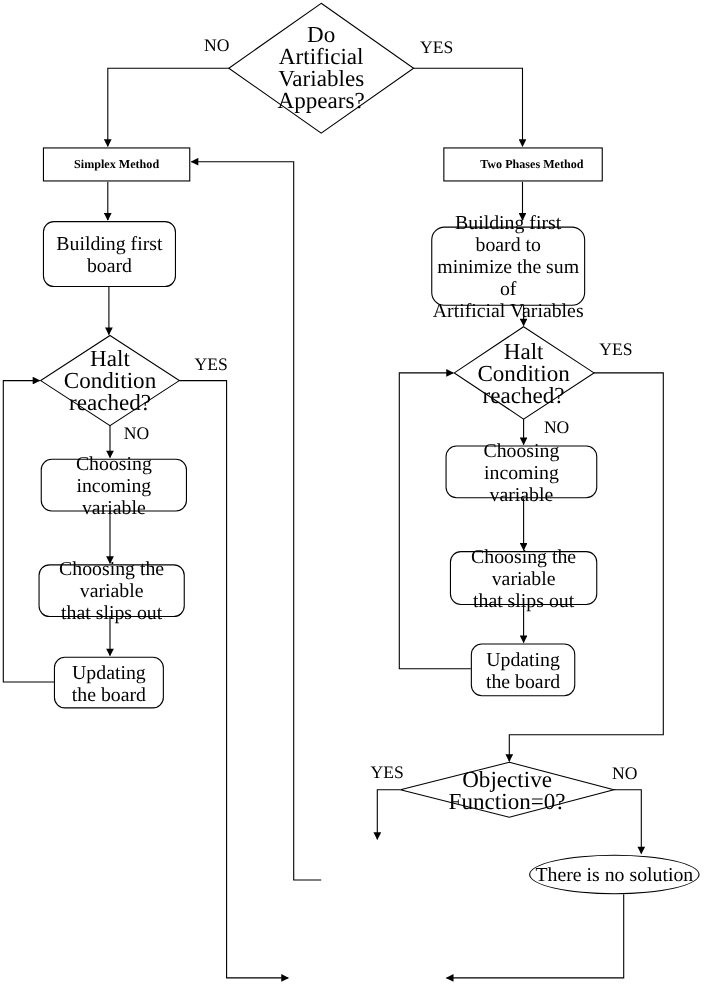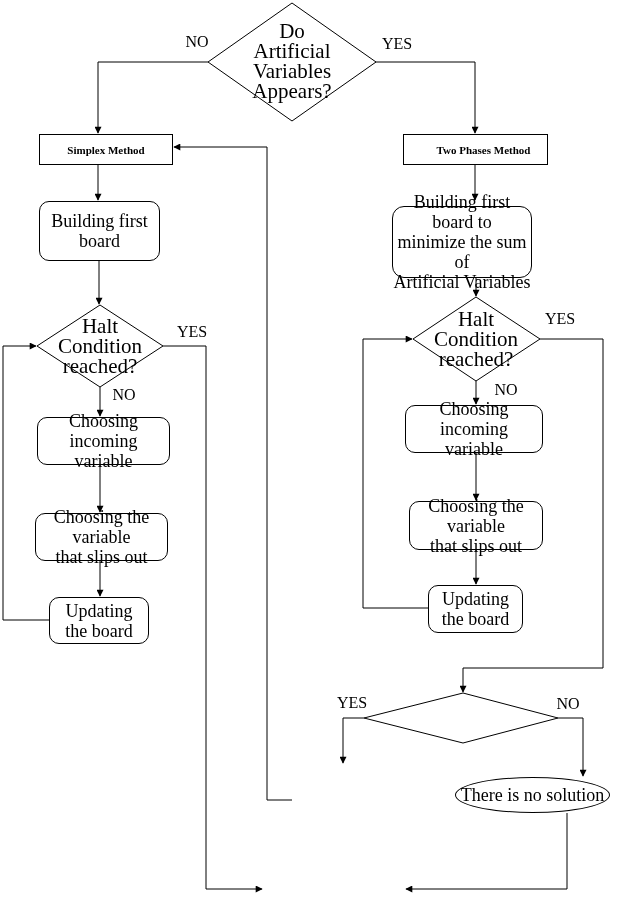--- a/index.html
+++ b/index.html
@@ -91,20 +91,21 @@
     </g>
   </svg>
 
   <div class="dlabel" style="left:213px; top:28px; width:158px; height:66px;">Do
 Artificial Variables
 Appears?</div>
   <div class="dlabel" style="left:42px; top:323px; width:116px; height:46px;">Halt Condition
 reached?</div>
   <div class="dlabel" style="left:418px; top:316px; width:116px; height:46px;">Halt Condition
 reached?</div>
+  <div class="dlabel" style="left:369px; top:706px; width:184px; height:24px;">Objective Function=0?</div>
 
   <div class="node sharp" style="left:39px; top:134px; width:134px; height:31px;">Simplex Method</div>
   <div class="node sharp" style="left:403px; top:134px; width:145px; height:31px;padding-left:16px;">Two Phases Method</div>
 
   <div class="node rounded" style="left:39px; top:201px; width:121px; height:60px;">Building first
 board</div>
   <div class="node rounded-lg" style="left:392px; top:206px; width:140px; height:72px;">Building first board to
 minimize the sum of
 Artificial Variables</div>
 
@@ -117,21 +118,21 @@
 that slips out</div>
   <div class="node rounded" style="left:409px; top:501px; width:134px; height:49px;">Choosing the variable
 that slips out</div>
 
   <div class="node rounded" style="left:49px; top:597px; width:100px; height:47px;">Updating
 the board</div>
   <div class="node rounded" style="left:428px; top:585px; width:95px; height:48px;">Updating
 the board</div>
 
 
-  <div class="node ellipse" style="left:455px; top:777px; width:155px; height:36px;text-align:center;">There is no solution</div>
+  <div class="node ellipse" style="left:481px; top:777px; width:155px; height:36px;text-align:center;">There is no solution</div>
 
   <div class="elabel" style="left:181px; top:33px; width:32px;">NO</div>
   <div class="elabel" style="left:379px; top:35px; width:36px;">YES</div>
   <div class="elabel" style="left:174px; top:323px; width:36px;">YES</div>
   <div class="elabel" style="left:108px; top:386px; width:32px;">NO</div>
   <div class="elabel" style="left:542px; top:310px; width:36px;">YES</div>
   <div class="elabel" style="left:490px; top:381px; width:32px;">NO</div>
   <div class="elabel" style="left:334px; top:694px; width:36px;">YES</div>
   <div class="elabel" style="left:552px; top:695px; width:32px;">NO</div>
 

